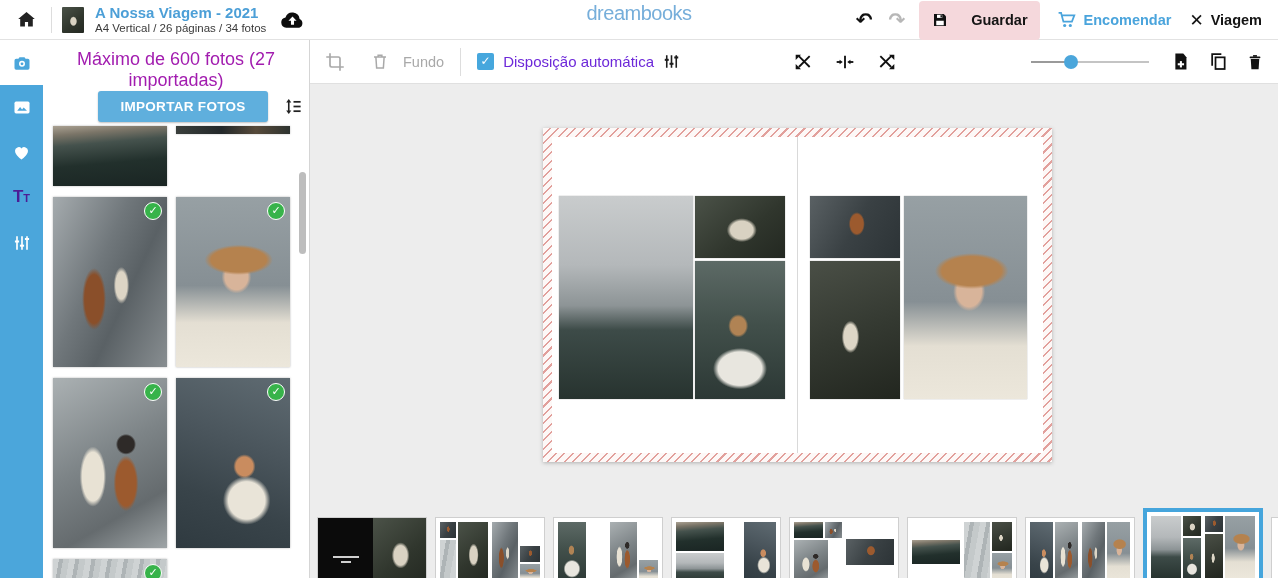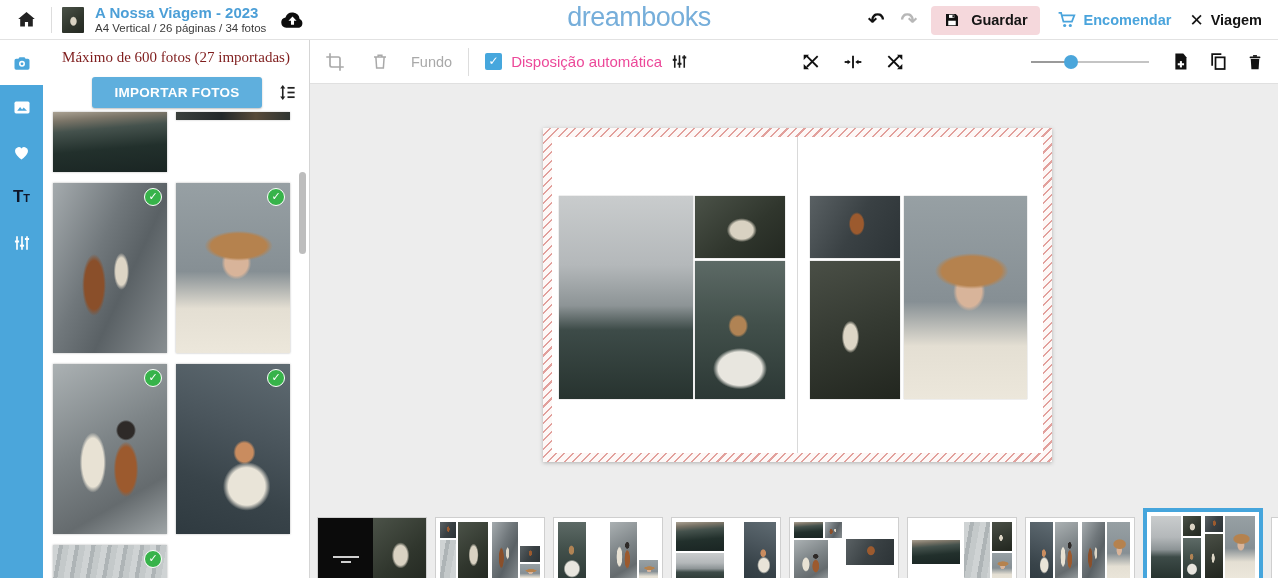--- a/index.html
+++ b/index.html
@@ -10,67 +10,67 @@
   
   .topbar { position:absolute; left:0; top:0; width:1278px; height:40px; background:#fff;
     border-bottom:1px solid #e2e2e2; display:flex; align-items:center; z-index:30; }
   .tb-left { display:flex; align-items:center; padding-left:14px; }
   .icon-btn { background:none; border:none; cursor:pointer; display:flex; align-items:center; justify-content:center; padding:2px; }
   .vdiv { width:1px; height:26px; background:#ddd; margin:0 10px 0 12px; }
   .book-thumb { width:22px; height:26px; border-radius:1px; margin-right:11px; }
   .proj-title { font-size:15px; font-weight:bold; color:#4c9fd7; line-height:17px; }
   .proj-sub { font-size:11.5px; color:#3a3a3a; line-height:14px; }
   .cloud-wrap { margin-left:14px; display:flex; align-items:center; }
-  .logo { position:absolute; left:50%; top:2px; transform:translateX(-50%); font-size:27px;
+  .logo { position:absolute; left:50%; top:2px; transform:translateX(-50%); font-size:20px;
     color:#76aeda; letter-spacing:-0.5px; font-weight:normal; }
   .tb-right { position:absolute; right:0; top:0; height:40px; display:flex; align-items:center; gap:12px; padding-right:14px; }
   .uglyph { font-family:"DejaVu Sans",sans-serif; font-size:20px; font-weight:bold; color:#111; line-height:20px; }
   .uglyph.dis { color:#b7b7b7; }
-  .pink-btn { display:flex; align-items:center; gap:10px; background:#f5d8dc; border:none; border-radius:4px;
-    height:29px; padding:0 12px; font-family:inherit; font-size:14.5px; font-weight:bold; color:#141414; cursor:pointer; }
+  .pink-btn { display:flex; align-items:center; gap:22px; background:#f5d8dc; border:none; border-radius:4px;
+    height:39px; padding:0 12px; font-family:inherit; font-size:14.5px; font-weight:bold; color:#141414; cursor:pointer; }
   .link-btn { display:flex; align-items:center; gap:7px; background:none; border:none; font-family:inherit;
     font-size:14.5px; font-weight:bold; color:#4aa4dc; cursor:pointer; padding:0 4px; }
   .close-btn { display:flex; align-items:center; gap:7px; background:none; border:none; font-family:inherit;
     font-size:14.5px; font-weight:bold; color:#141414; cursor:pointer; padding:0 2px; }
   .x-glyph { font-family:"DejaVu Sans",sans-serif; font-size:17px; font-weight:bold; }
 
   
   .rail { position:absolute; left:0; top:40px; width:43px; height:538px; background:#4ba6db; z-index:20; }
   .rail-item { width:43px; height:45px; display:flex; align-items:center; justify-content:center; cursor:pointer; }
   .rail-item.active { background:#fff; }
-  .tr-icon { color:#0f172a; font-weight:bold; line-height:18px; }
+  .tr-icon { color:#4c1d95; font-weight:bold; line-height:18px; }
   .tr-icon .big { font-size:17px; }
   .tr-icon .small { font-size:11px; }
 
   
   .panel { position:absolute; left:43px; top:40px; width:267px; height:538px; background:#fff;
     border-right:1px solid #d5d5d5; overflow:hidden; z-index:10; }
-  .limit-text { margin-top:9px; text-align:center; font-size:15px; color:#7f1d1d;font-family:Liberation Serif, serif; }
-  .import-row { display:flex; align-items:center; margin-top:11px; }
+  .limit-text { margin-top:9px; text-align:center; font-size:18px; color:#a21caf; }
+  .import-row { display:flex; align-items:center; margin-top:0;justify-content:center; }
   .import-btn { margin-left:49px; width:170px; height:31px; background:#5fafdd; color:#fff; border:none;
     border-radius:3px; font-family:inherit; font-size:13.5px; font-weight:bold; letter-spacing:0.3px; cursor:pointer;
     box-shadow:0 1px 2px rgba(0,0,0,0.25); }
   .sort-btn { margin-left:16px; background:none; border:none; cursor:pointer; display:flex; }
   .pgrid { margin:4px 0 0 10px; display:grid; grid-template-columns:114px 114px; column-gap:9px; row-gap:11px; }
   .pp { position:relative; box-shadow:0 0 2px rgba(0,0,0,0.3); }
   .pp.chk::after { content:"✓"; position:absolute; top:5px; right:5px; width:16px; height:16px;
     background:#37b34a; border:1px solid #fff; border-radius:50%; color:#fff; font-size:11px;
     line-height:15px; text-align:center; font-weight:bold; }
   .panel-scroll { position:absolute; right:3px; top:132px; width:7px; height:82px; background:#bdbdbd; border-radius:4px; }
 
   
   .main { position:absolute; left:310px; top:40px; width:968px; height:538px; background:#ededed; overflow:hidden; }
   .toolbar { position:absolute; left:0; top:0; width:968px; height:44px; background:#fff;
     border-bottom:1px solid #e0e0e0; display:flex; align-items:center; padding:0 14px 0 15px; }
-  .tbtn { background:none; border:none; cursor:pointer; display:flex; align-items:center; gap:22px; padding:0; }
+  .tbtn { background:none; border:none; cursor:pointer; display:flex; align-items:center; gap:14px; padding:0; }
   .tbtn .lbl { font-size:14.5px; color:#a9a9a9; }
   .tool-div { width:1px; height:28px; background:#ddd; margin:0 16px; }
   .chkbox { width:17px; height:17px; background:#46a7dd; border-radius:2px; color:#fff; font-size:12px;
     line-height:17px; text-align:center; font-weight:bold; cursor:pointer; }
-  .chk-label { margin-left:9px; font-size:15px; color:#ec4899; }
+  .chk-label { margin-left:9px; font-size:15px; color:#6d28d9; }
   .shuffle-grp { display:flex; align-items:center; gap:22px; margin-left:112px; }
   .right-grp { display:flex; align-items:center; gap:18px; margin-left:auto; }
   .slider { position:relative; width:118px; height:14px; margin-right:4px; cursor:pointer; }
   .slider .track { position:absolute; left:0; right:0; top:6px; height:2.5px; background:#c4c4c4; }
   .slider .fill { position:absolute; left:0; top:6px; width:40px; height:2.5px; background:#9a9a9a; }
   .slider .thumb { position:absolute; left:33px; top:0; width:14px; height:14px; border-radius:50%; background:#4ba6db; }
 
   
   .spread { position:absolute; left:233px; top:88px; width:509px; height:334px;
     background:repeating-linear-gradient(135deg,#fdf8f7 0 4.5px,#e2a09c 4.5px 6px);
@@ -141,21 +141,21 @@
   <header class="topbar">
     <div class="tb-left">
       <button class="icon-btn">
         <svg width="21" height="21" viewBox="0 0 24 24">
             <path d="M12 3.5 2.5 11.5h2.3V20h5.4v-5.2h3.6V20h5.4v-8.5h2.3z" fill="#222"></path>
           </svg>
       </button>
       <div class="vdiv"></div>
       <div class="book-thumb ph-cave-woman"></div>
       <div>
-        <div class="proj-title">A Nossa Viagem - 2023</div>
+        <div class="proj-title">A Nossa Viagem - 2021</div>
         <div class="proj-sub">A4 Vertical / 26 páginas / 34 fotos</div>
       </div>
       <span class="cloud-wrap">
         <svg width="25" height="19" viewBox="0 0 26 19">
             <path d="M6.5 18a5.4 5.4 0 0 1-.8-10.7A7.6 7.6 0 0 1 20.4 8.9 4.9 4.9 0 0 1 20 18z" fill="#0d0d0d"></path>
             <path d="M13 6.5 8.8 10.8h2.6V15h3.2v-4.2h2.6z" fill="#fff"></path>
           </svg>
       </span>
     </div>
 

